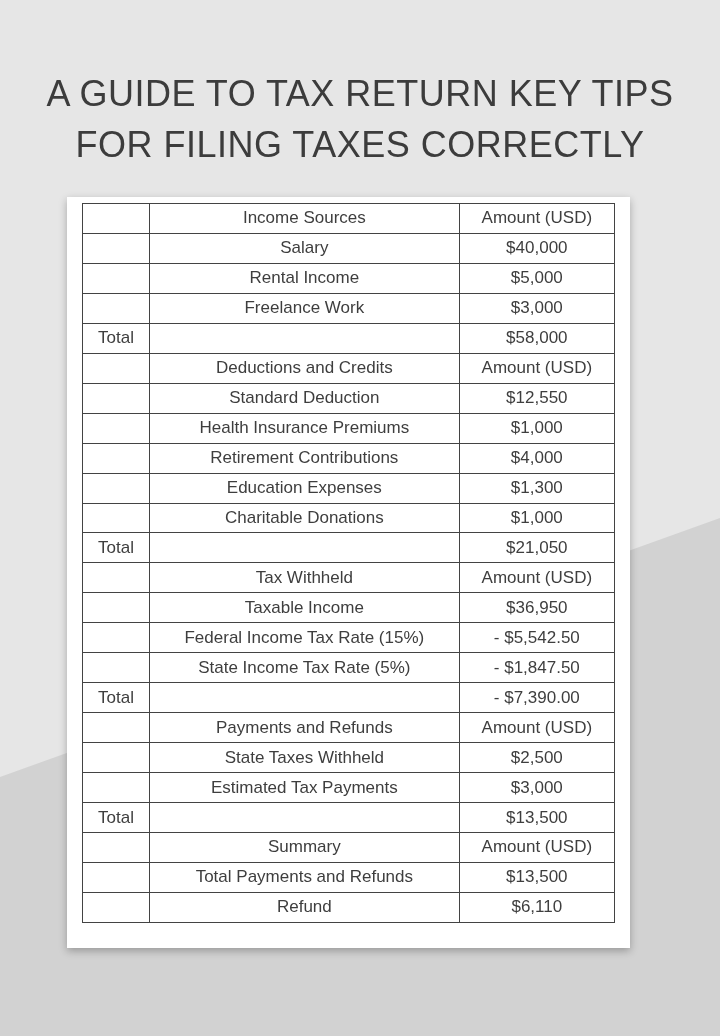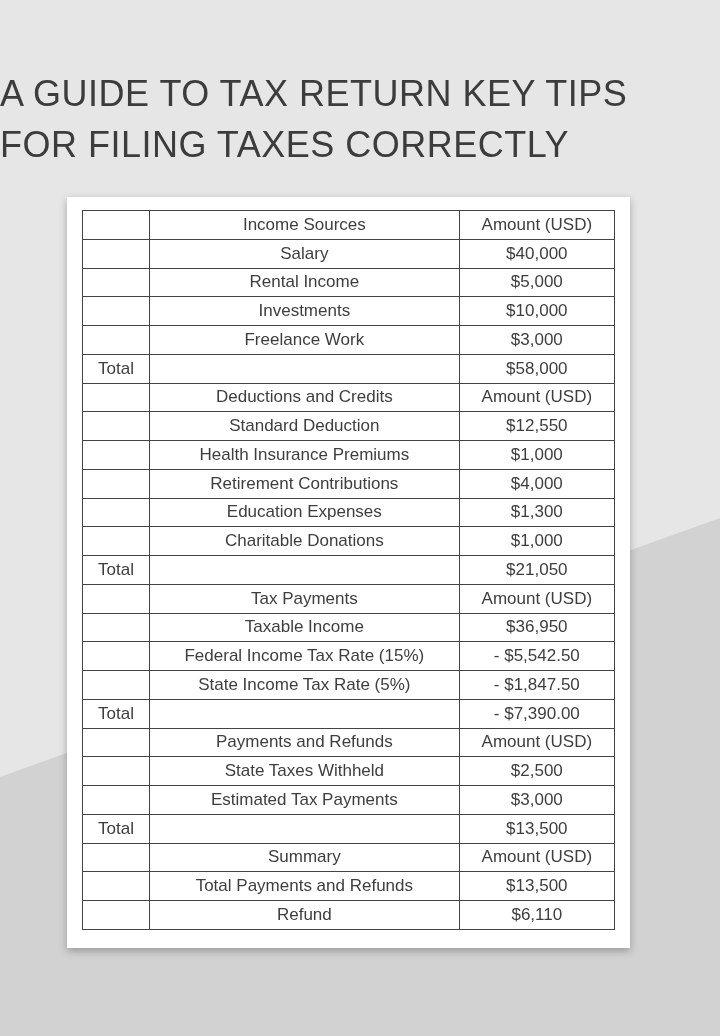--- a/index.html
+++ b/index.html
@@ -10,32 +10,33 @@
     font-family: "Liberation Sans", sans-serif;
     background: #e6e6e6;
   }
   .bg-lower {
     position: absolute; inset: 0;
     background: #d2d2d2;
     clip-path: polygon(0 75%, 100% 50%, 100% 100%, 0 100%);
   }
   .title {
     position: absolute; top: 68px; left: 0; width: 720px;
+    text-align: center;
     font-size: 36px; line-height: 51px;
     color: #3c3c3c; letter-spacing: 0.5px;
     font-weight: 400;
   }
   .card {
     position: absolute; left: 67px; top: 197px;
     width: 563px; height: 751px;
     background: #ffffff;
     box-shadow: 0 3px 8px rgba(0,0,0,0.28);
   }
   table.tax-table {
-    position: absolute; left: 15px; top: 13px;
+    position: absolute; left: 15px; top: 6px;
     width: 533px; height: 720px;
     border-collapse: collapse;
     table-layout: fixed;
   }
   table.tax-table td {
     border: 1.5px solid #434343;
     text-align: center;
     vertical-align: middle;
     font-size: 17px;
     color: #3e3e3e;
@@ -72,25 +73,20 @@
           <td>Salary</td>
           <td>$40,000</td>
         </tr>
       <tr>
           <td></td>
           <td>Rental Income</td>
           <td>$5,000</td>
         </tr>
       <tr>
           <td></td>
-          <td>Investments</td>
-          <td>$10,000</td>
-        </tr>
-      <tr>
-          <td></td>
           <td>Freelance Work</td>
           <td>$3,000</td>
         </tr>
       <tr>
           <td>Total</td>
           <td></td>
           <td>$58,000</td>
         </tr>
       <tr>
           <td></td>
@@ -122,21 +118,21 @@
           <td>Charitable Donations</td>
           <td>$1,000</td>
         </tr>
       <tr>
           <td>Total</td>
           <td></td>
           <td>$21,050</td>
         </tr>
       <tr>
           <td></td>
-          <td>Tax Payments</td>
+          <td>Tax Withheld</td>
           <td>Amount (USD)</td>
         </tr>
       <tr>
           <td></td>
           <td>Taxable Income</td>
           <td>$36,950</td>
         </tr>
       <tr>
           <td></td>
           <td>Federal Income Tax Rate (15%)</td>

